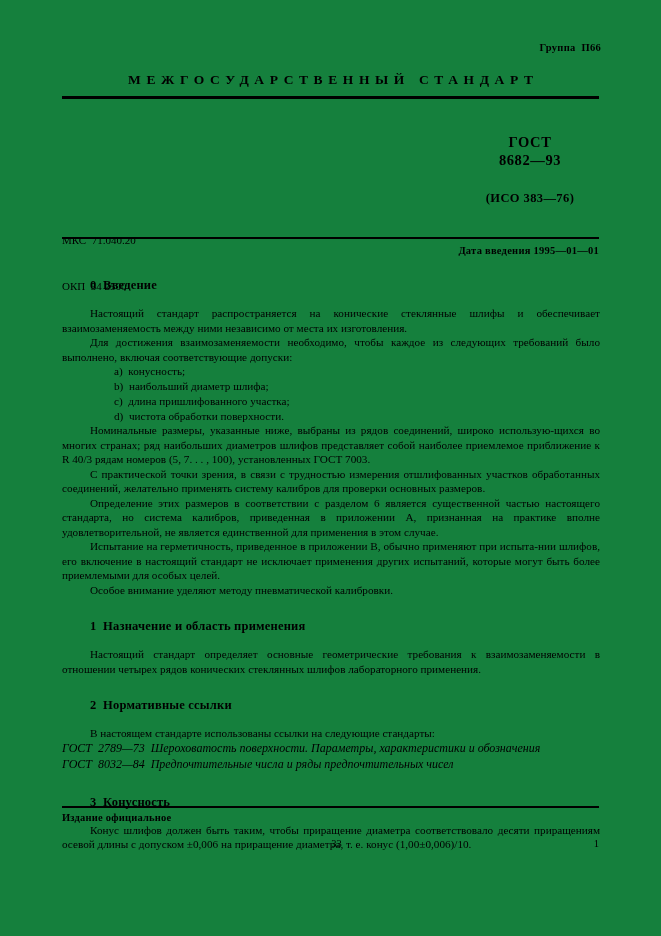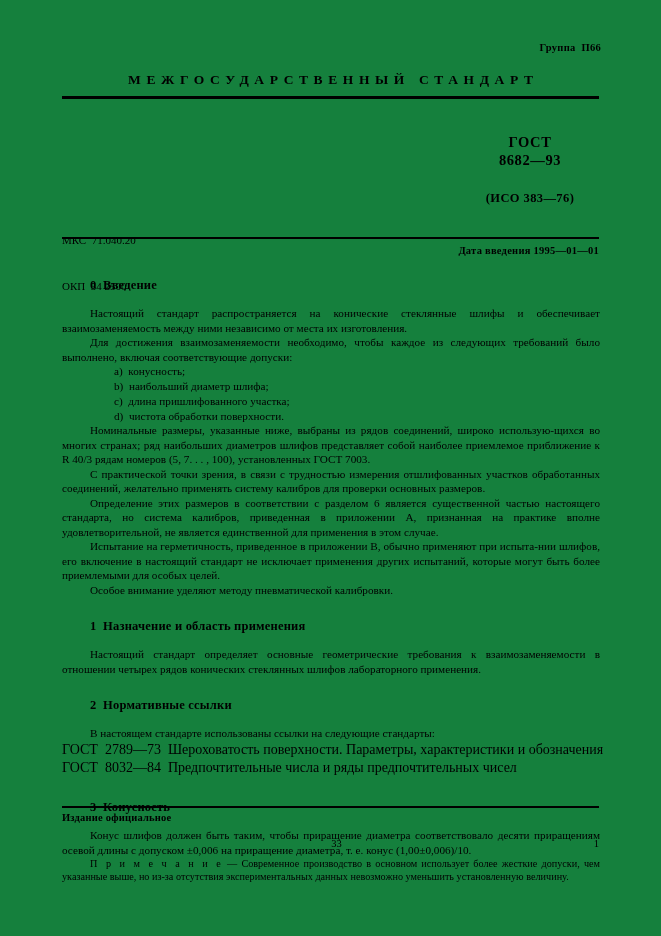--- a/index.html
+++ b/index.html
@@ -159,22 +159,23 @@
   ul.alpha-list {
     list-style: none;
     margin: 0;
     padding: 0 0 0 52px;
     font-size: 11.2px;
     line-height: 1.325;
   }
   ul.alpha-list li { white-space: pre; }
 
   .ref-lines {
-    font-size: 14px;
+    font-size: 12px;
     line-height: 1.33;
+    font-style: italic;
   }
   .ref-lines div { white-space: pre; }
 
   p.note {
     font-size: 10.2px;
     line-height: 1.31;
     margin: 0;
     text-align: justify;
     text-indent: 28px;
   }
@@ -259,21 +260,20 @@
     <p class="para indent last-left">В настоящем стандарте использованы ссылки на следующие стандарты:</p>
     <div class="ref-lines">
       <div>ГОСТ  2789—73  Шероховатость поверхности. Параметры, характеристики и обозначения</div>
       <div>ГОСТ  8032—84  Предпочтительные числа и ряды предпочтительных чисел</div>
     </div>
 
     <div class="gap-section"></div>
     <h2 class="section">3  Конусность</h2>
     <div class="gap-after-head"></div>
     <p class="para indent">Конус шлифов должен быть таким, чтобы приращение диаметра соответствовало десяти приращениям осевой длины с допуском ±0,006 на приращение диаметра, т. е. конус (1,00±0,006)/10.</p>
-    <p class="note"><span class="spaced-word">П р и м е ч а н и е</span><span> — Современное производство в основном использует более жесткие допуски, чем указанные выше, но из-за отсутствия экспериментальных данных невозможно уменьшить установленную величину.</span></p>
 
   </div>
 
   <div class="rule-thick rule-footer"></div>
   <div class="official">Издание официальное</div>
   <div class="folio-center">33</div>
   <div class="folio-right">1</div>
 
 </div>
 

